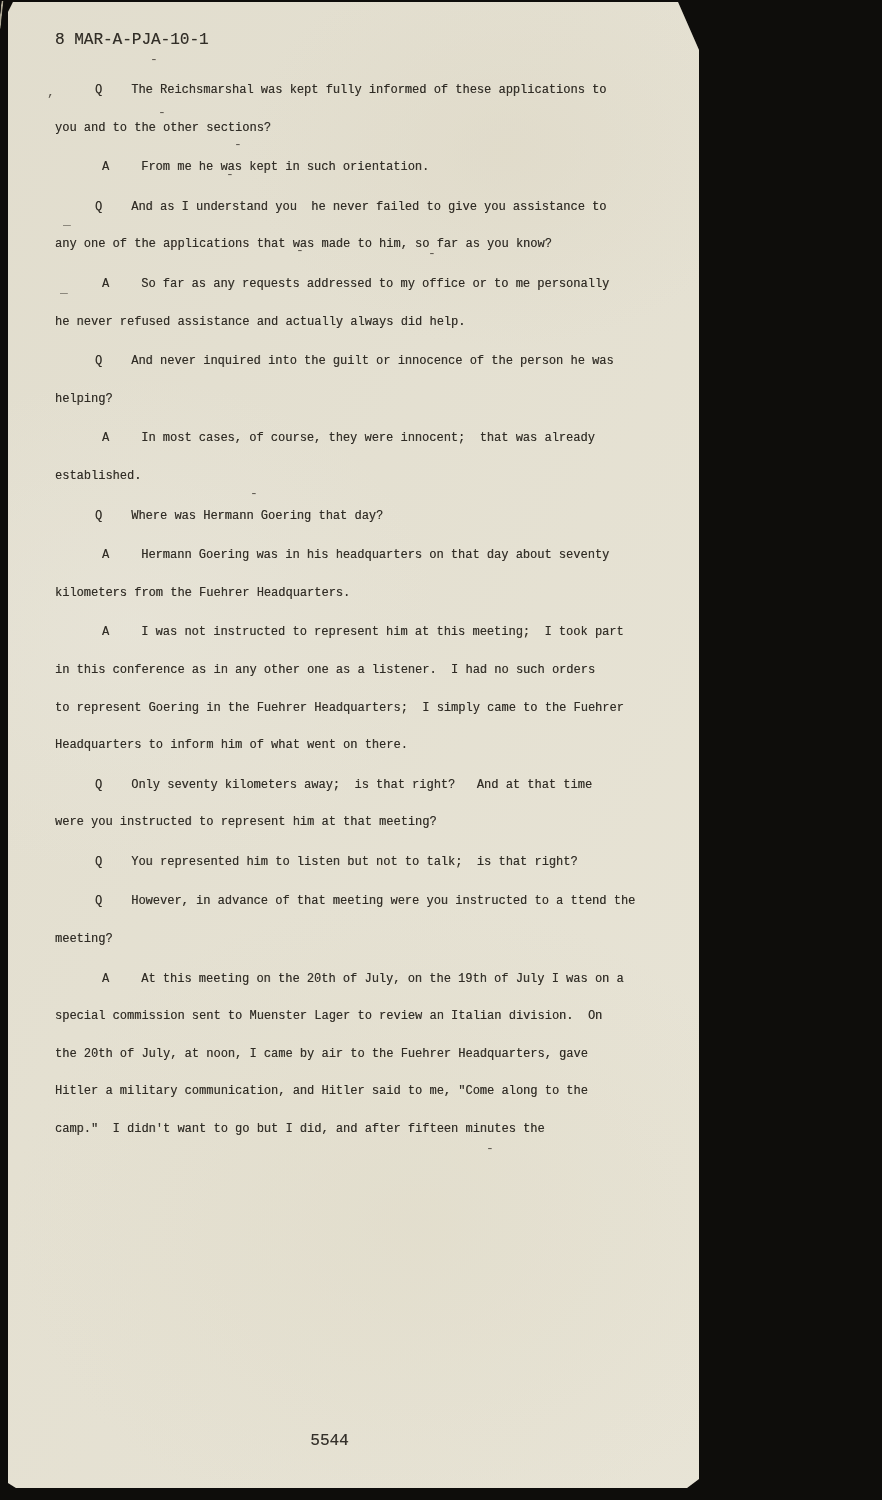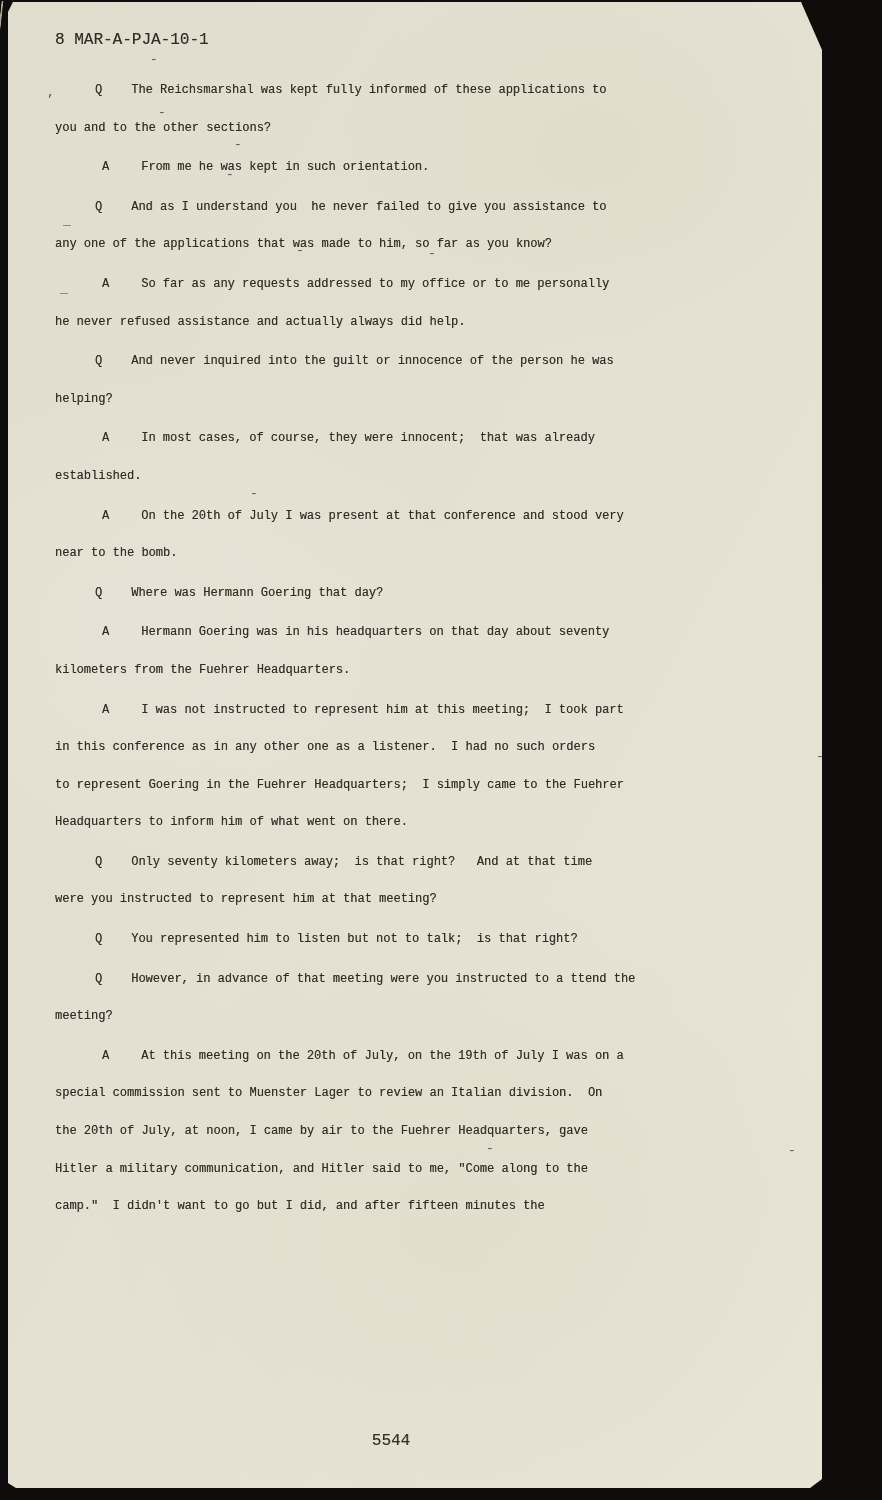--- a/index.html
+++ b/index.html
@@ -9,21 +9,21 @@
     height: 1500px;
     position: relative;
     overflow: hidden;
     background: #0e0d0b;
     font-family: "Liberation Mono", "DejaVu Sans Mono", monospace;
   }
   .paper {
     position: absolute;
     left: 8px;
     top: 2px;
-    width: 814px;
+    width: 691px;
     height: 1486px;
     background-color: #e6e2d3;
     background-image:
       radial-gradient(ellipse 420px 320px at 72% 10%, rgba(222,216,198,0.55), transparent 62%),
       radial-gradient(ellipse 520px 420px at 18% 42%, rgba(233,230,219,0.55), transparent 60%),
       radial-gradient(ellipse 640px 520px at 58% 82%, rgba(223,218,199,0.50), transparent 62%),
       linear-gradient(118deg, rgba(209,204,187,0.22), rgba(238,235,225,0.20));
     clip-path: polygon(
       0 10px, 5px 0,
       calc(100% - 21px) 0, 100% 48px,
@@ -96,22 +96,20 @@
 you and to the other sections?</span></p>
     <p class="qa a"><span class="marker">A</span><span class="qa-text">From me he was kept in such orientation.</span></p>
     <p class="qa q"><span class="marker">Q</span><span class="qa-text">And as I understand you  he never failed to give you assistance to
 any one of the applications that was made to him, so far as you know?</span></p>
     <p class="qa a"><span class="marker">A</span><span class="qa-text">So far as any requests addressed to my office or to me personally
 he never refused assistance and actually always did help.</span></p>
     <p class="qa q"><span class="marker">Q</span><span class="qa-text">And never inquired into the guilt or innocence of the person he was
 helping?</span></p>
     <p class="qa a"><span class="marker">A</span><span class="qa-text">In most cases, of course, they were innocent;  that was already
 established.</span></p>
-    <p class="qa a"><span class="marker">A</span><span class="qa-text">On the 20th of July I was present at that conference and stood very
-near to the bomb.</span></p>
     <p class="qa q"><span class="marker">Q</span><span class="qa-text">Where was Hermann Goering that day?</span></p>
     <p class="qa a"><span class="marker">A</span><span class="qa-text">Hermann Goering was in his headquarters on that day about seventy
 kilometers from the Fuehrer Headquarters.</span></p>
     <p class="qa a"><span class="marker">A</span><span class="qa-text">I was not instructed to represent him at this meeting;  I took part
 in this conference as in any other one as a listener.  I had no such orders
 to represent Goering in the Fuehrer Headquarters;  I simply came to the Fuehrer
 Headquarters to inform him of what went on there.</span></p>
     <p class="qa q"><span class="marker">Q</span><span class="qa-text">Only seventy kilometers away;  is that right?   And at that time
 were you instructed to represent him at that meeting?</span></p>
     <p class="qa q"><span class="marker">Q</span><span class="qa-text">You represented him to listen but not to talk;  is that right?</span></p>

